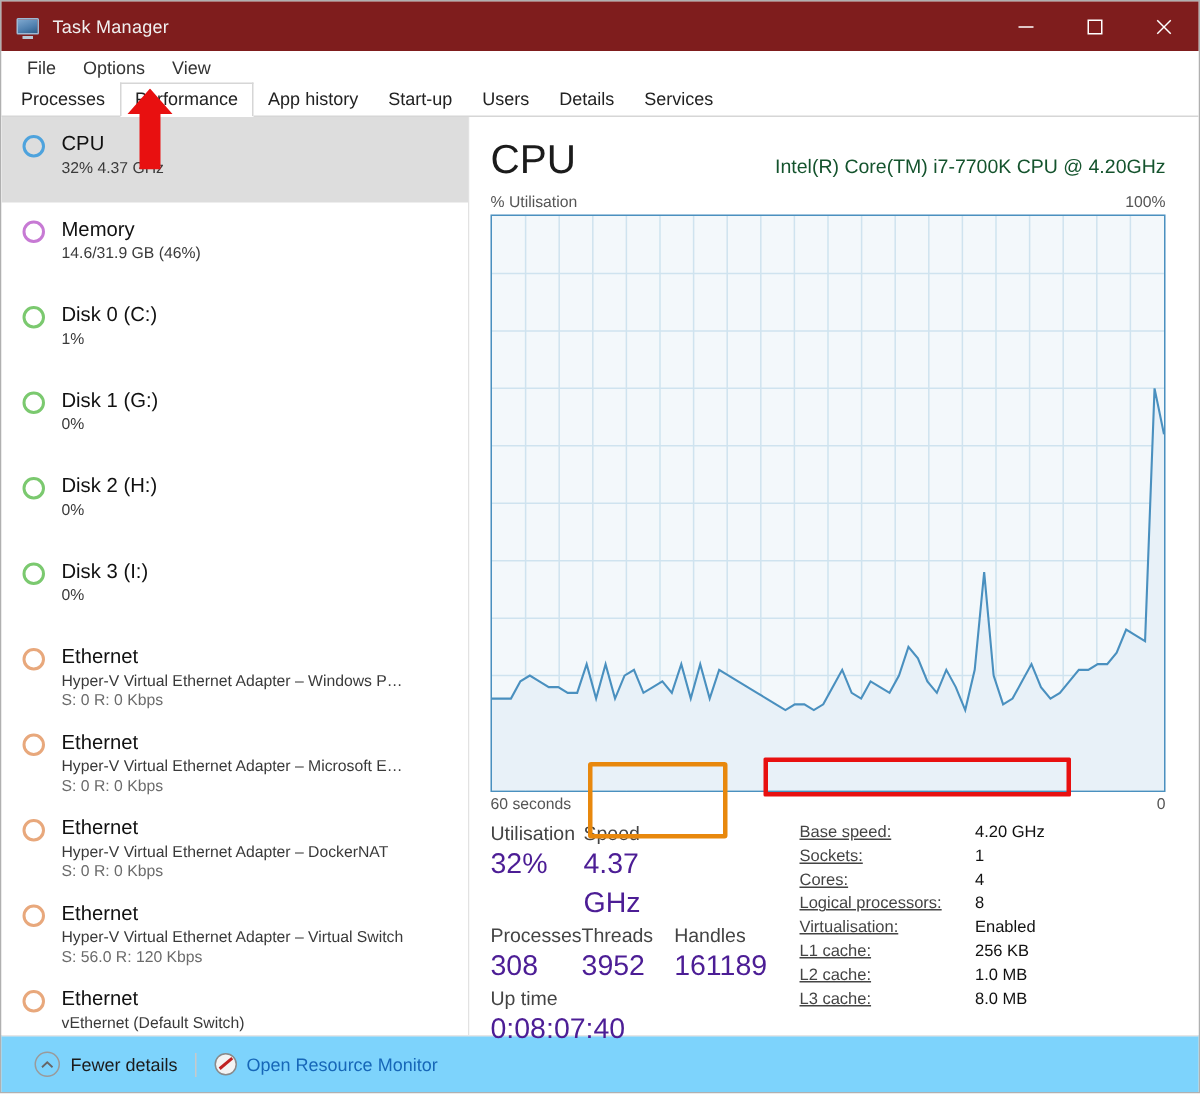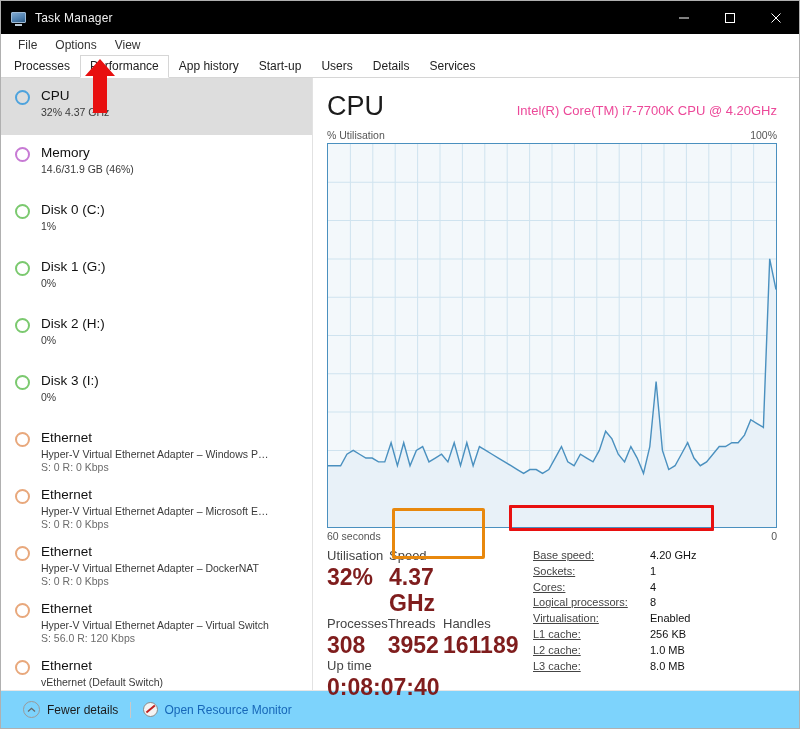--- a/index.html
+++ b/index.html
@@ -12,21 +12,21 @@
   .window {
     position: relative;
     width: 800px; height: 729px;
     background: #ffffff;
     border: 1px solid #b0b0b0;
     display: flex; flex-direction: column;
   }
 
   
   .titlebar {
-    height: 33px; background: #000000; color: #ffffff;
+    height: 33px; background: #7f1d1d; color: #ffffff;
     display: flex; align-items: center; flex: none;
   }
   .title-icon {
     width: 16px; height: 16px; margin-left: 10px; margin-right: 8px;
     position: relative; flex: none;
   }
   .title-icon .mon {
     position: absolute; left: 0; top: 2px; width: 15px; height: 11px;
     background: linear-gradient(160deg,#7fa8cf 0%, #4e7fae 60%, #2e5c86 100%);
     border: 1px solid #9db9d4; border-radius: 1px;
@@ -81,21 +81,21 @@
   .side-txt { min-width: 0; }
   .side-name { font-size: 13.5px; color: #111; line-height: 17px; }
   .side-sub { font-size: 10.5px; color: #3a3a3a; line-height: 14px; margin-top: 1px;
               white-space: nowrap; overflow: hidden; }
   .side-sub2 { font-size: 10.5px; color: #6b6b6b; line-height: 13px; white-space: nowrap; }
 
   
   .main { flex: 1; position: relative; background: #ffffff; padding: 0; min-width: 0; }
   .main-head { display: flex; align-items: baseline; padding: 12px 22px 0 14px; }
   .cpu-title { font-size: 27px; color: #1b1b1b; font-weight: 400; line-height: 32px; }
-  .cpu-model { margin-left: auto; font-size: 13px; color: #ec4899; }
+  .cpu-model { margin-left: auto; font-size: 13px; color: #14532d; }
 
   .graph-wrap { margin: 7px 22px 0 14px; position: relative; }
   .graph-labels {
     display: flex; justify-content: space-between; font-size: 10.5px; color: #555;
     padding-bottom: 2px;
   }
   .graph-box {
     position: relative; height: 385px; border: 1px solid #4a90bf;
     background: #f3f8fb; overflow: hidden;
   }
@@ -104,21 +104,21 @@
     display: flex; justify-content: space-between; font-size: 10.5px; color: #555;
     padding-top: 2px;
   }
 
   
   .stats { display: flex; padding: 6px 22px 0 14px; }
   .stats-left { width: 186px; flex: none; position: relative; }
   .stat-row { display: flex; }
   .stat-cell { }
   .stat-label { font-size: 13px; color: #444; line-height: 16px; }
-  .stat-value { font-size: 23px; color: #7f1d1d; line-height: 26px; font-weight: 700; }
+  .stat-value { font-size: 19px; color: #4c1d95; line-height: 26px; font-weight: 400; }
   .c1 { width: 62px; } .c2 { width: 68px; } .c3 { width: 70px; }
   .stats-right { flex: 1; padding-left: 20px; position: relative; }
   .spec { display: flex; font-size: 11px; line-height: 15.8px; }
   .spec-k { width: 117px; color: #444; flex: none; text-decoration: underline; }
   .spec-v { color: #111; }
 
   
   .ann { position: absolute; pointer-events: none; }
   .box-orange { border: 3px solid #e8880d; border-radius: 2px; }
   .box-red { border: 3px solid #e81010; border-radius: 1px; }

